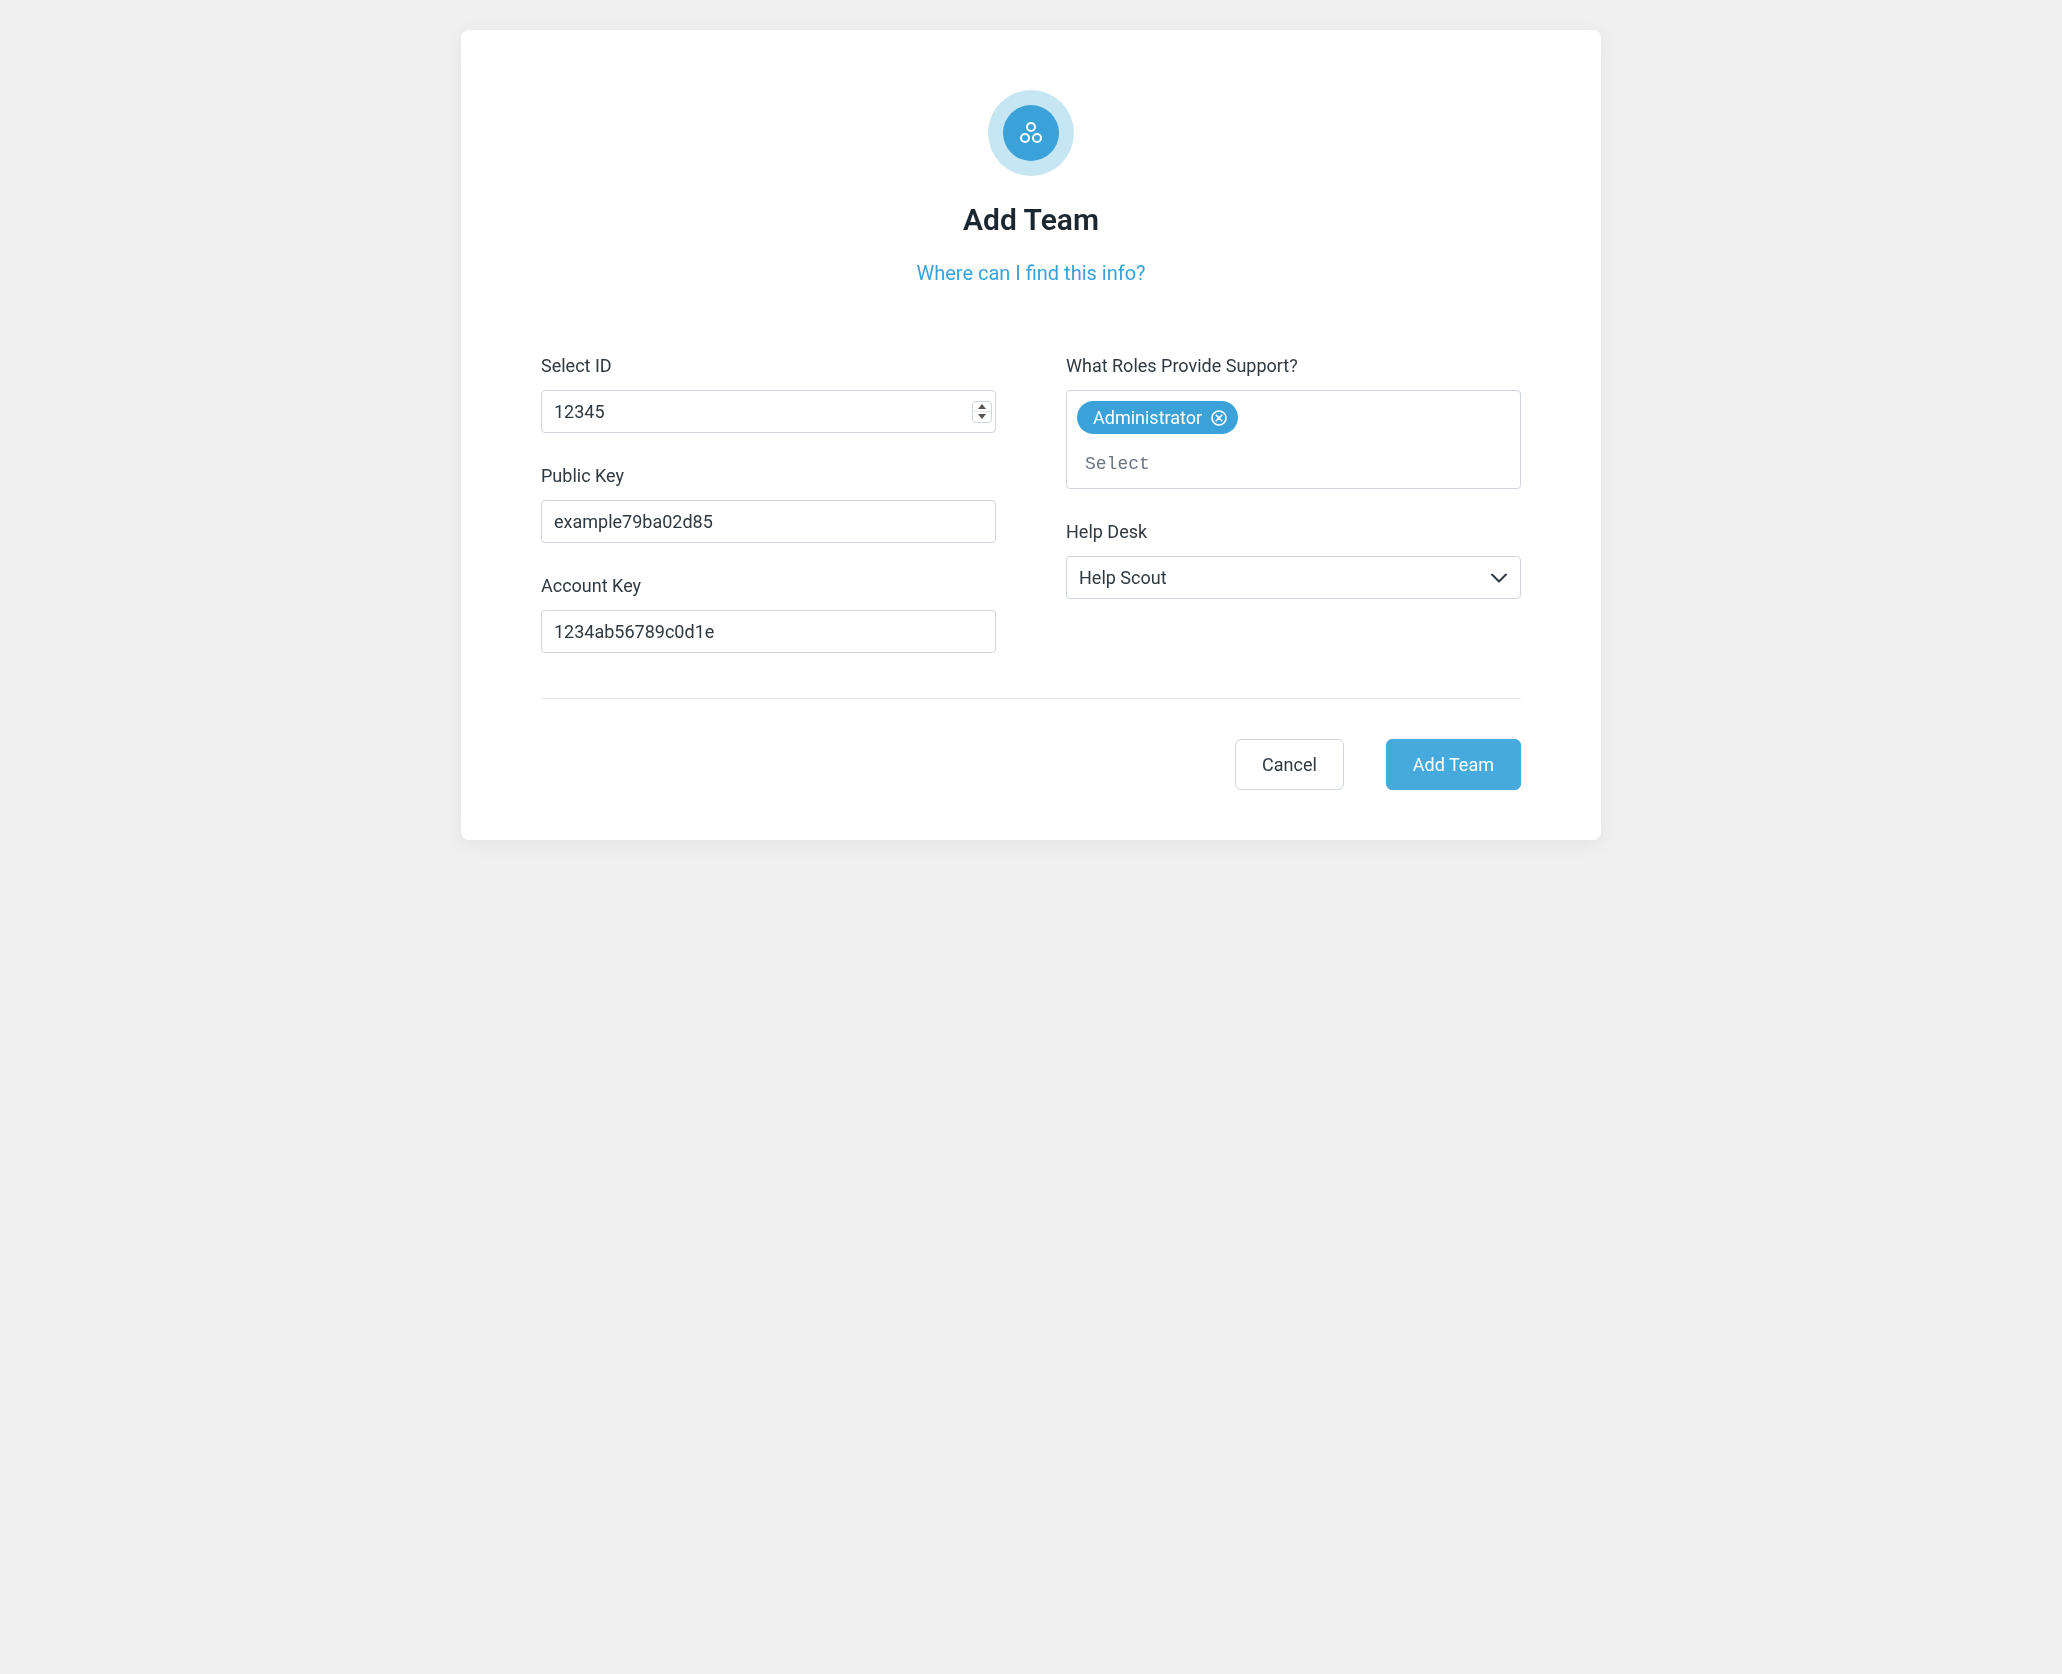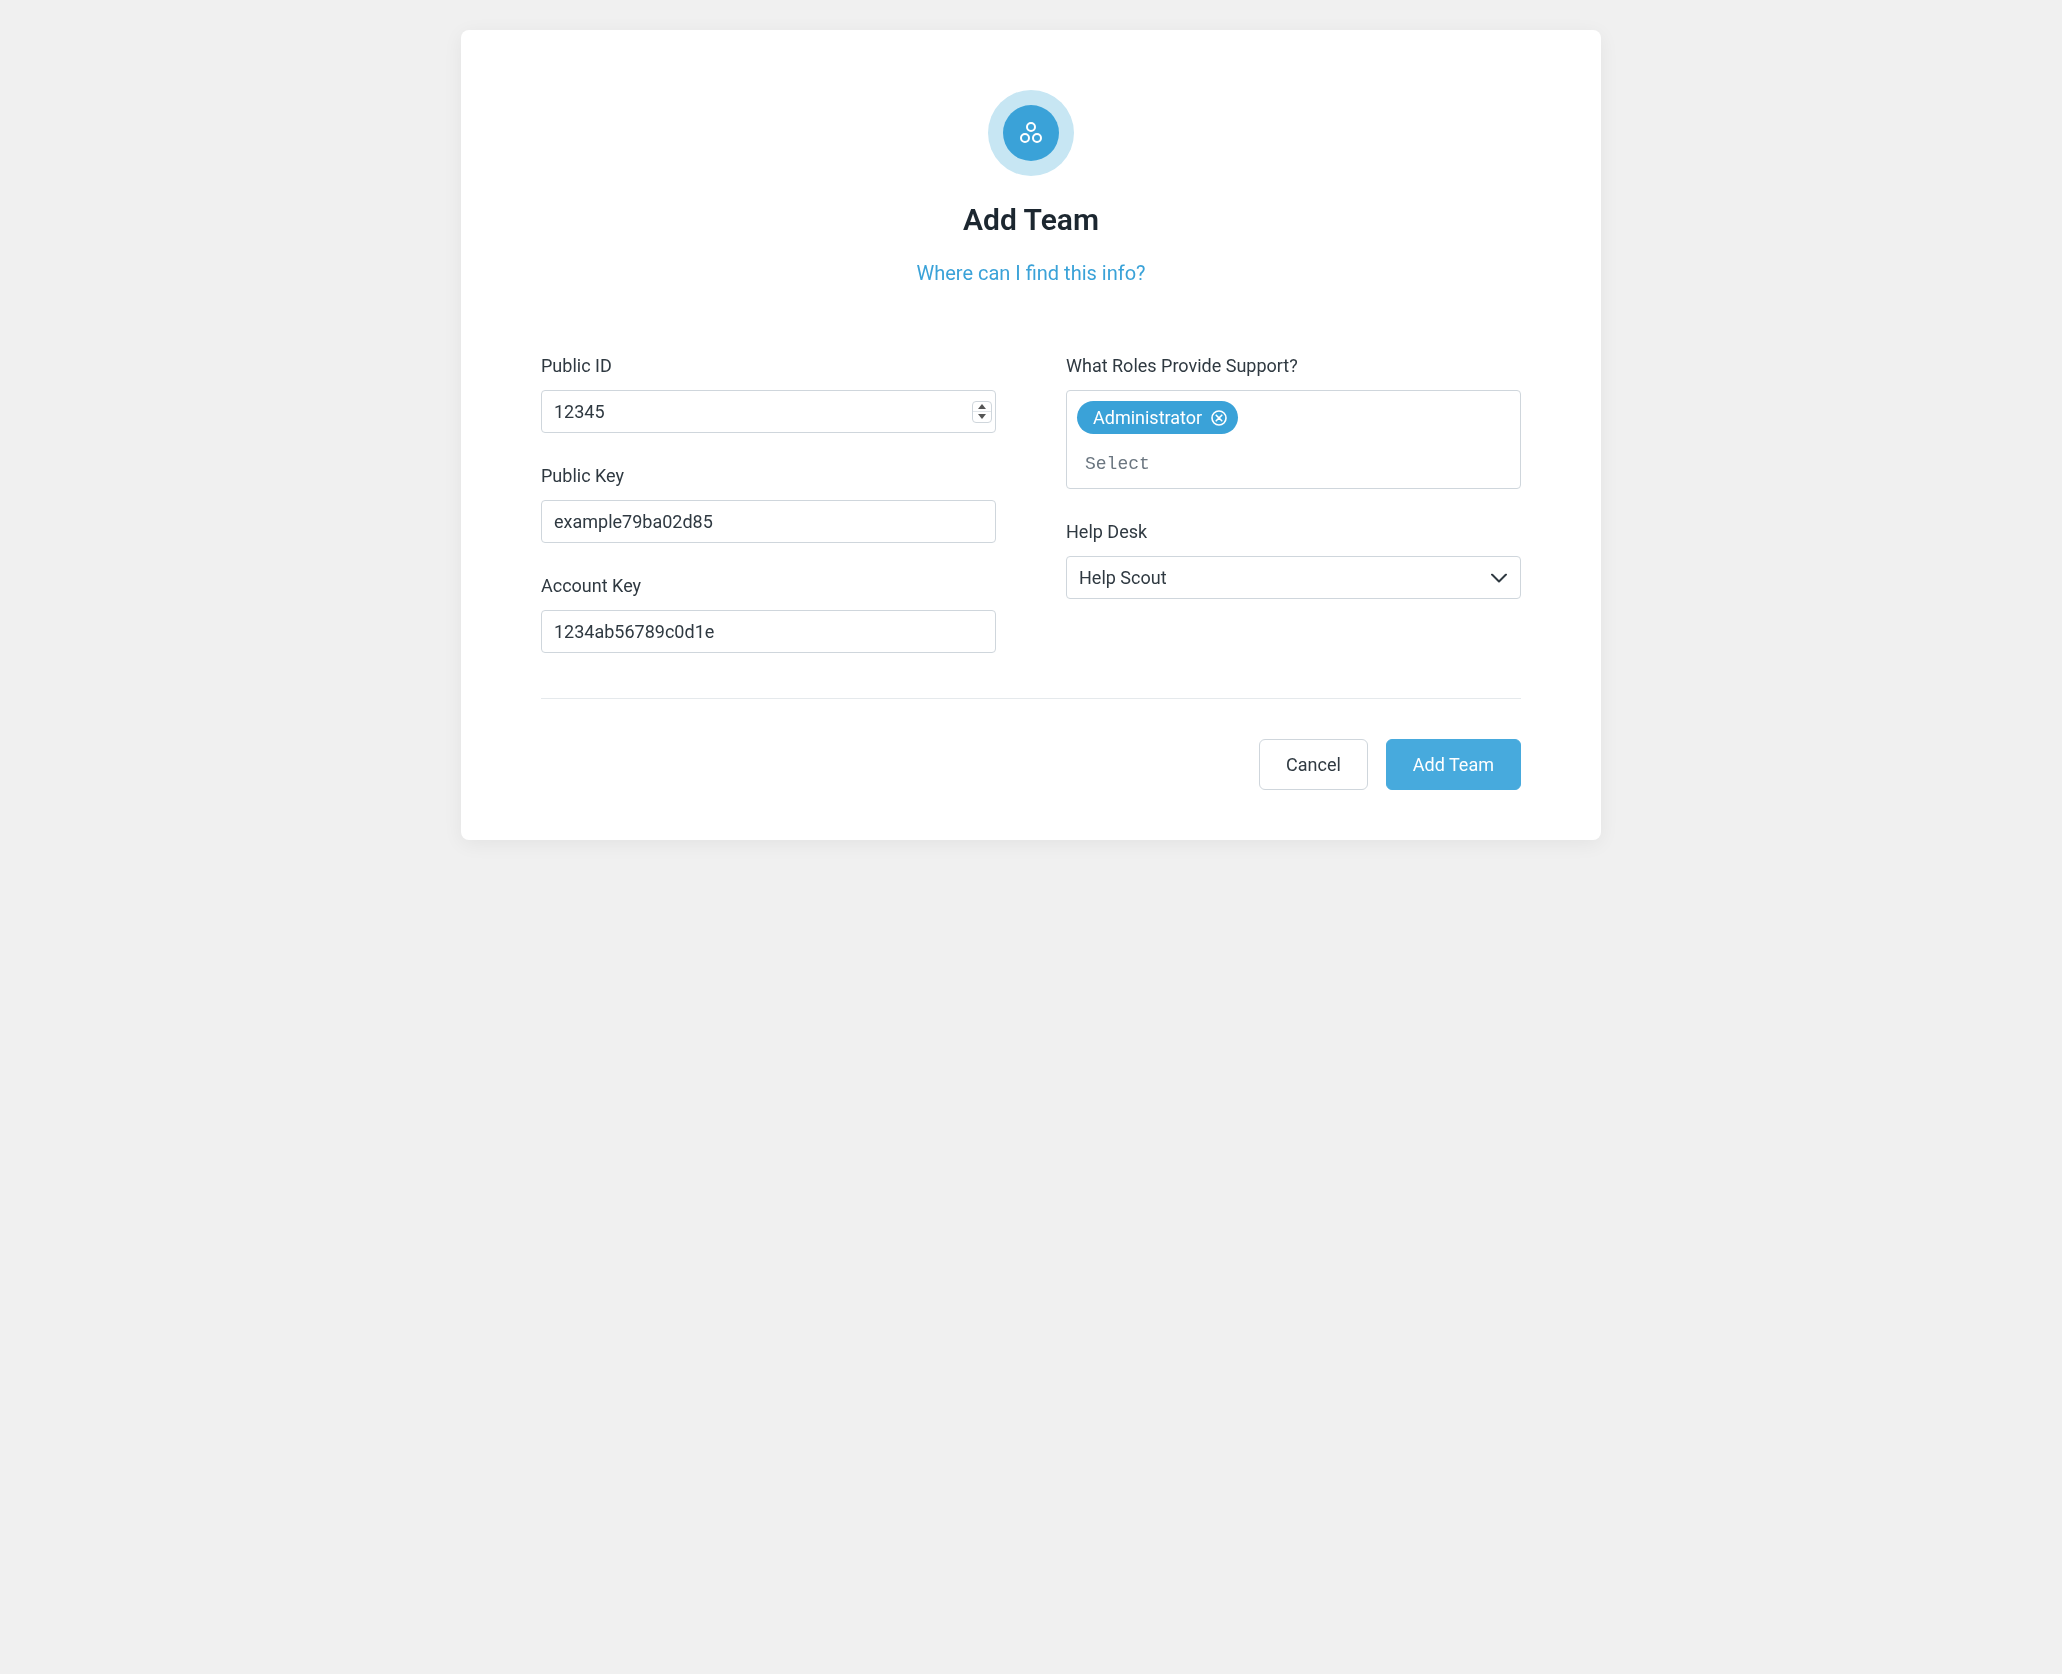--- a/index.html
+++ b/index.html
@@ -184,20 +184,21 @@
       justify-content: flex-end;
       gap: 18px;
     }
     .btn {
       font-size: 18px;
       font-weight: 400;
       border-radius: 6px;
       padding: 14px 26px;
       cursor: pointer;
       font-family: inherit;
+      margin-left: 24px;
     }
     .btn-secondary {
       background: #fff;
       border: 1px solid #cfd6dc;
       color: #2f3941;
     }
     .btn-primary {
       background: #47aadd;
       border: 1px solid #47aadd;
       color: #fff;
@@ -220,21 +221,21 @@
     </div>
     <h1 class="modal-title">Add Team</h1>
     <a class="help-link" href="#">Where can I find this info?</a>
   </div>
 
   <div class="form-body">
 
     <div class="col">
 
       <div class="form-group">
-        <label class="form-label">Public ID</label>
+        <label class="form-label">Select ID</label>
         <div class="number-wrapper">
           <input type="text" class="text-input" value="12345" style="">
           <div class="spinner-btns">
             <span>
               <svg width="8" height="5" viewBox="0 0 8 5">
                   <path d="M0 5 L4 0 L8 5 Z" fill="#555"></path>
                 </svg>
             </span>
             <span>
               <svg width="8" height="5" viewBox="0 0 8 5">

